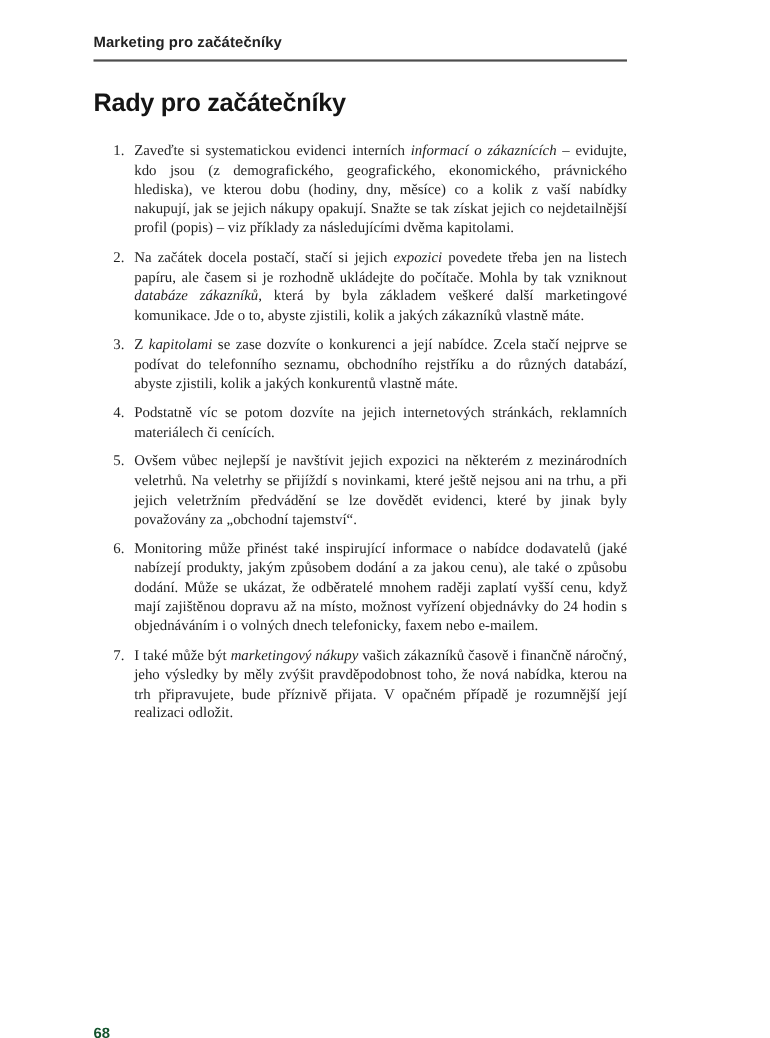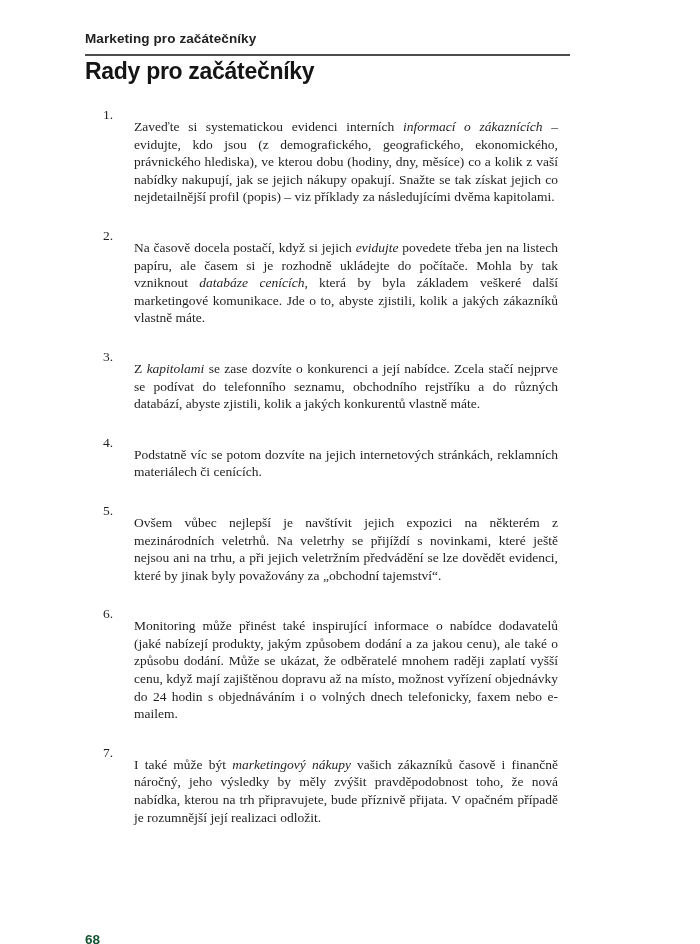--- a/index.html
+++ b/index.html
@@ -22,21 +22,21 @@
     font-size: 13.5px;
     letter-spacing: 0.1px;
     color: #222222;
   }
   .header-rule {
     margin: 8px 82px 0 85px;
     height: 0;
     border-top: 2px solid #4d4d4d;
   }
   .page-title {
-    margin: 2px 82px 0 85px;
+    margin: 24px 82px 0 85px;
     font-family: "Liberation Sans", sans-serif;
     font-weight: 700;
     font-size: 23px;
     letter-spacing: -0.3px;
     color: #151515;
   }
   .advice-list {
     margin: 21px 82px 0 85px;
   }
   .item {
@@ -46,21 +46,21 @@
   }
   .num {
     flex: 0 0 19px;
     padding-left: 18px;
     font-family: "Liberation Serif", serif;
     font-size: 13.5px;
     line-height: 17.6px;
     color: #1f1f1f;
   }
   .body {
-    margin: 12px;
+    margin: 0;
     flex: 1 1 auto;
     font-family: "Liberation Serif", serif;
     font-size: 13.5px;
     line-height: 17.6px;
     text-align: justify;
     color: #1f1f1f;
   }
   .body i {
     font-style: italic;
   }
@@ -81,21 +81,21 @@
   <div class="running-header">Marketing pro začátečníky</div>
   <div class="header-rule"></div>
   <h1 class="page-title">Rady pro začátečníky</h1>
   <div class="advice-list">
       <div class="item">
         <span class="num">1.</span>
         <p class="body"><span>Zaveďte si systematickou evidenci interních </span><i>informací o zákaznících</i><span> – evidujte, kdo jsou (z demografického, geografického, ekonomického, právnického hlediska), ve kterou dobu (hodiny, dny, měsíce) co a kolik z vaší nabídky nakupují, jak se jejich nákupy opakují. Snažte se tak získat jejich co nejdetailnější profil (popis) – viz příklady za následujícími dvěma kapitolami.</span></p>
       </div>
       <div class="item">
         <span class="num">2.</span>
-        <p class="body"><span>Na časově docela postačí, když si jejich </span><i>evidujte</i><span> povedete třeba jen na listech papíru, ale časem si je rozhodně ukládejte do počítače. Mohla by tak vzniknout </span><i>databáze cenících</i><span>, která by byla základem veškeré další marketingové komunikace. Jde o to, abyste zjistili, kolik a jakých zákazníků vlastně máte.</span></p>
+        <p class="body"><span>Na začátek docela postačí, stačí si jejich </span><i>expozici</i><span> povedete třeba jen na listech papíru, ale časem si je rozhodně ukládejte do počítače. Mohla by tak vzniknout </span><i>databáze zákazníků</i><span>, která by byla základem veškeré další marketingové komunikace. Jde o to, abyste zjistili, kolik a jakých zákazníků vlastně máte.</span></p>
       </div>
       <div class="item">
         <span class="num">3.</span>
         <p class="body"><span>Z </span><i>kapitolami</i><span> se zase dozvíte o konkurenci a její nabídce. Zcela stačí nejprve se podívat do telefonního seznamu, obchodního rejstříku a do různých databází, abyste zjistili, kolik a jakých konkurentů vlastně máte.</span></p>
       </div>
       <div class="item">
         <span class="num">4.</span>
         <p class="body"><span>Podstatně víc se potom dozvíte na jejich internetových stránkách, reklamních materiálech či cenících.</span></p>
       </div>
       <div class="item">

